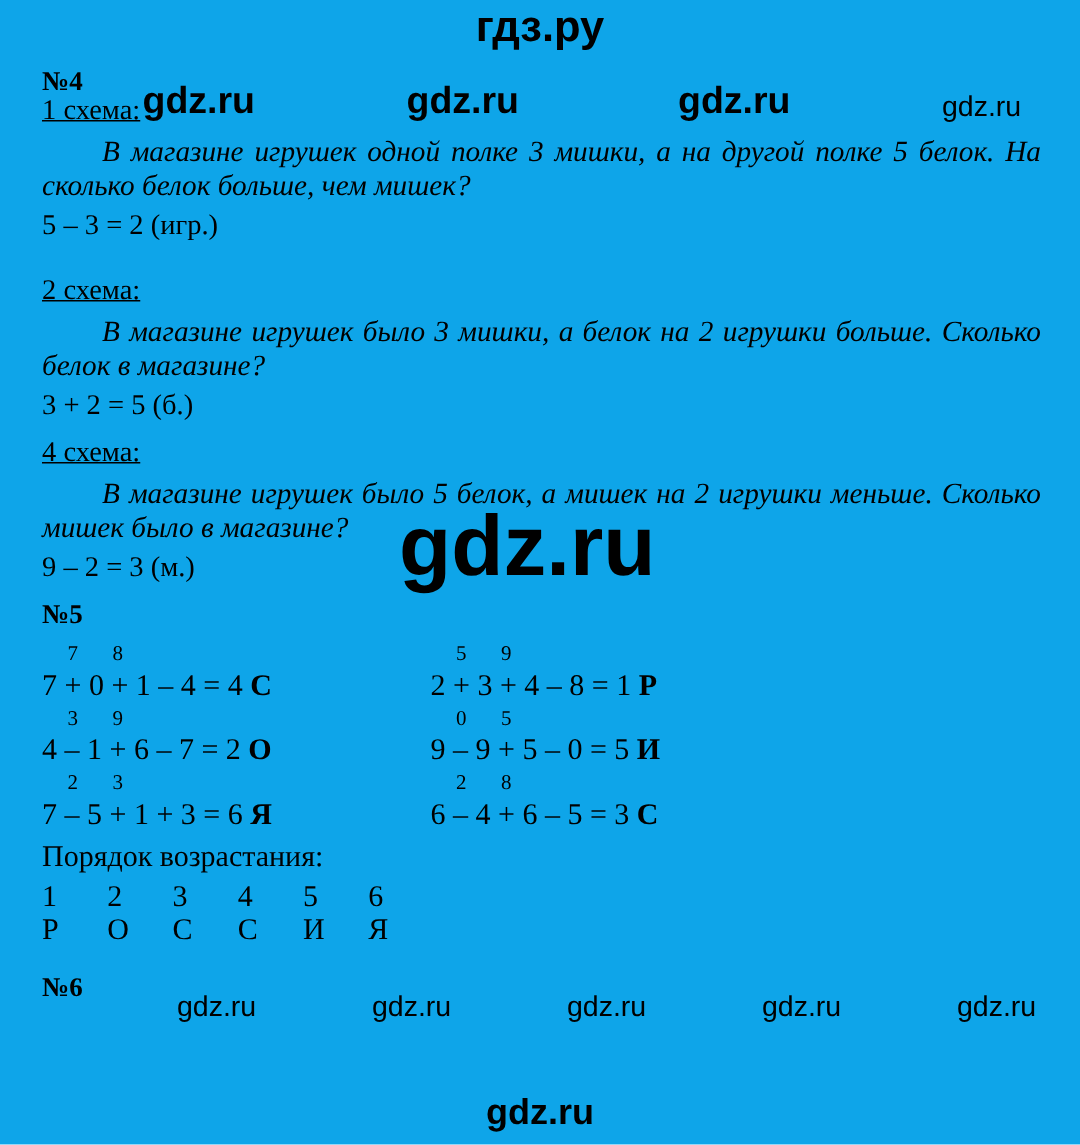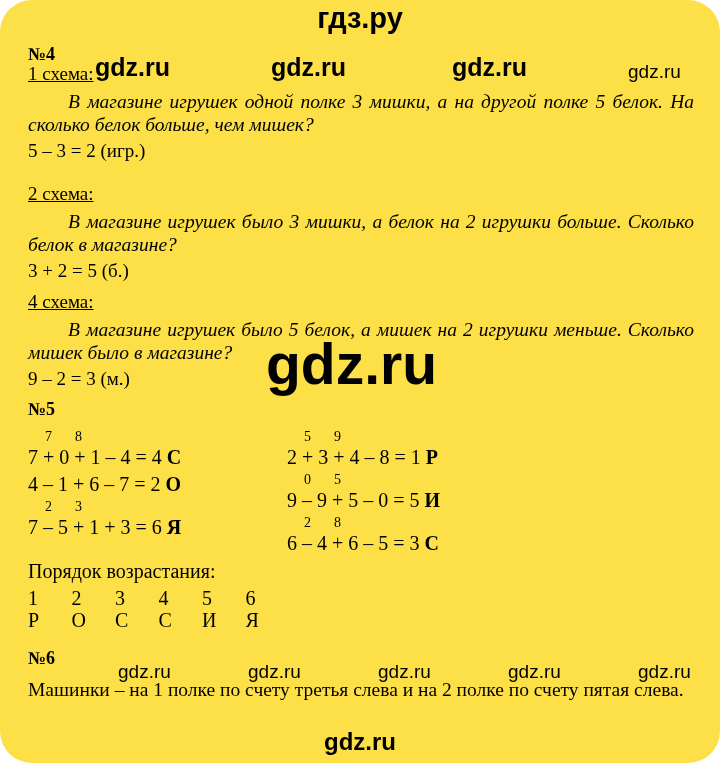--- a/index.html
+++ b/index.html
@@ -1,18 +1,18 @@
 <!DOCTYPE html>
 <html><head>
 <meta charset="utf-8">
 <style>
   html,body{margin:0;padding:0;background:#fff;}
   .page{
-    position:relative;width:720px;height:763px;background:#fde047;
-    font-family:"Liberation Serif", serif;color:#000;overflow:hidden;border-radius:32px;
+    position:relative;width:720px;height:763px;background:#0ea5e9;
+    font-family:"Liberation Serif", serif;color:#000;overflow:hidden;
   }
   .site-header{
     position:absolute;top:2px;left:0;width:100%;text-align:center;
     font-family:"Liberation Sans", sans-serif;font-weight:bold;font-size:29px;
   }
   .task-number{position:absolute;left:28px;font-weight:bold;font-size:18px;}
   .t4{top:44px;}
   .t5{top:399px;}
   .t6{top:648px;}
 
@@ -96,20 +96,21 @@
   <div class="big-wm">gdz.ru</div>
 
   <div class="task-number t5">№5</div>
 
   <div class="eq-col col-left">
     <div class="eq-entry">
       <div class="carry-line"><span class="c1">7</span><span class="c2">8</span></div>
       <div class="eq-line"><span>7 + 0 + 1 – 4 = 4</span><span class="eq-letter">С</span></div>
     </div>
     <div class="eq-entry">
+      <div class="carry-line"><span class="c1">3</span><span class="c2">9</span></div>
       <div class="eq-line"><span>4 – 1 + 6 – 7 = 2</span><span class="eq-letter">О</span></div>
     </div>
     <div class="eq-entry">
       <div class="carry-line"><span class="c1">2</span><span class="c2">3</span></div>
       <div class="eq-line"><span>7 – 5 + 1 + 3 = 6</span><span class="eq-letter">Я</span></div>
     </div>
   </div>
 
   <div class="eq-col col-right">
     <div class="eq-entry">
@@ -137,17 +138,16 @@
   </div>
 
   <div class="task-number t6">№6</div>
 
   <span class="wm wm-light wm-e">gdz.ru</span>
   <span class="wm wm-light wm-f">gdz.ru</span>
   <span class="wm wm-light wm-g">gdz.ru</span>
   <span class="wm wm-light wm-h">gdz.ru</span>
   <span class="wm wm-light wm-i">gdz.ru</span>
 
-  <div style="position:absolute;left:28px;top:679px;width:670px;font-size:19.5px;">Машинки – на 1 полке по счету третья слева и на 2 полке по счету пятая слева.</div>
 
   <div class="footer-wm">gdz.ru</div>
 
 </div>
 
 </body></html>

